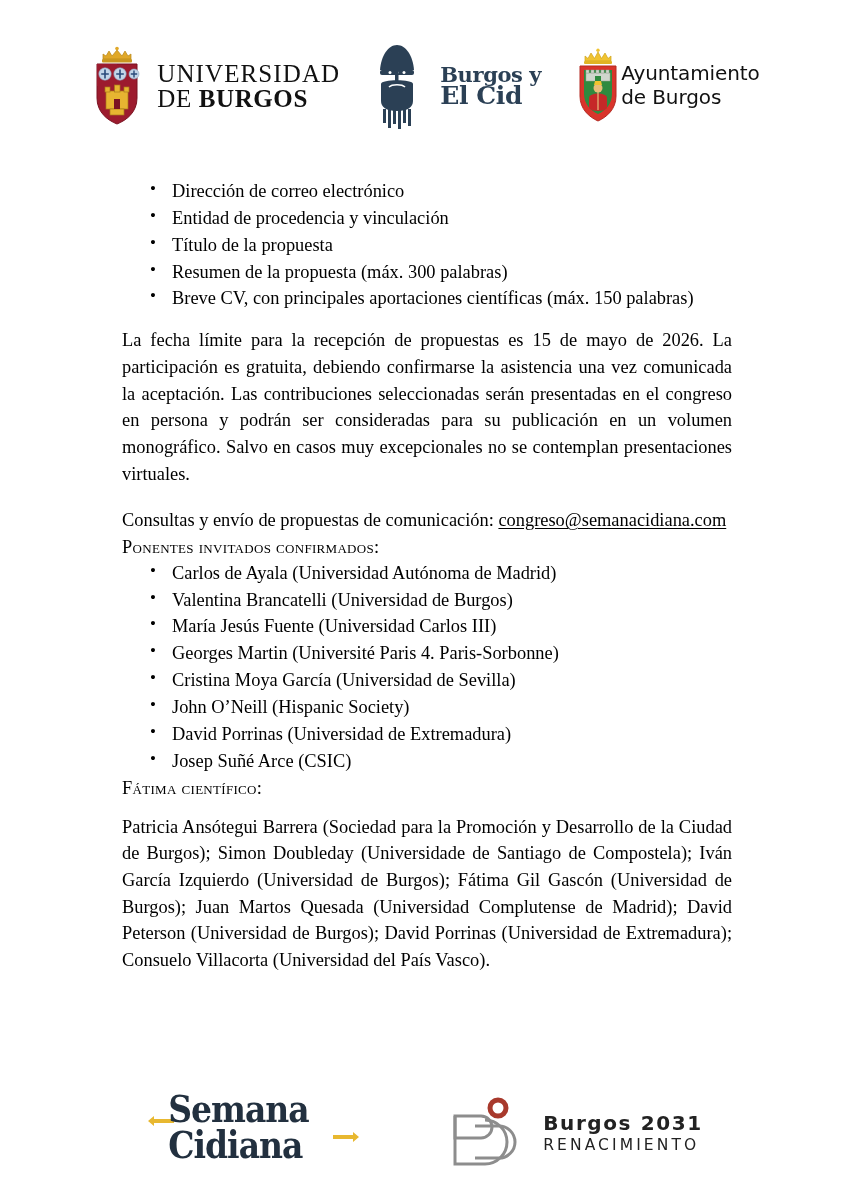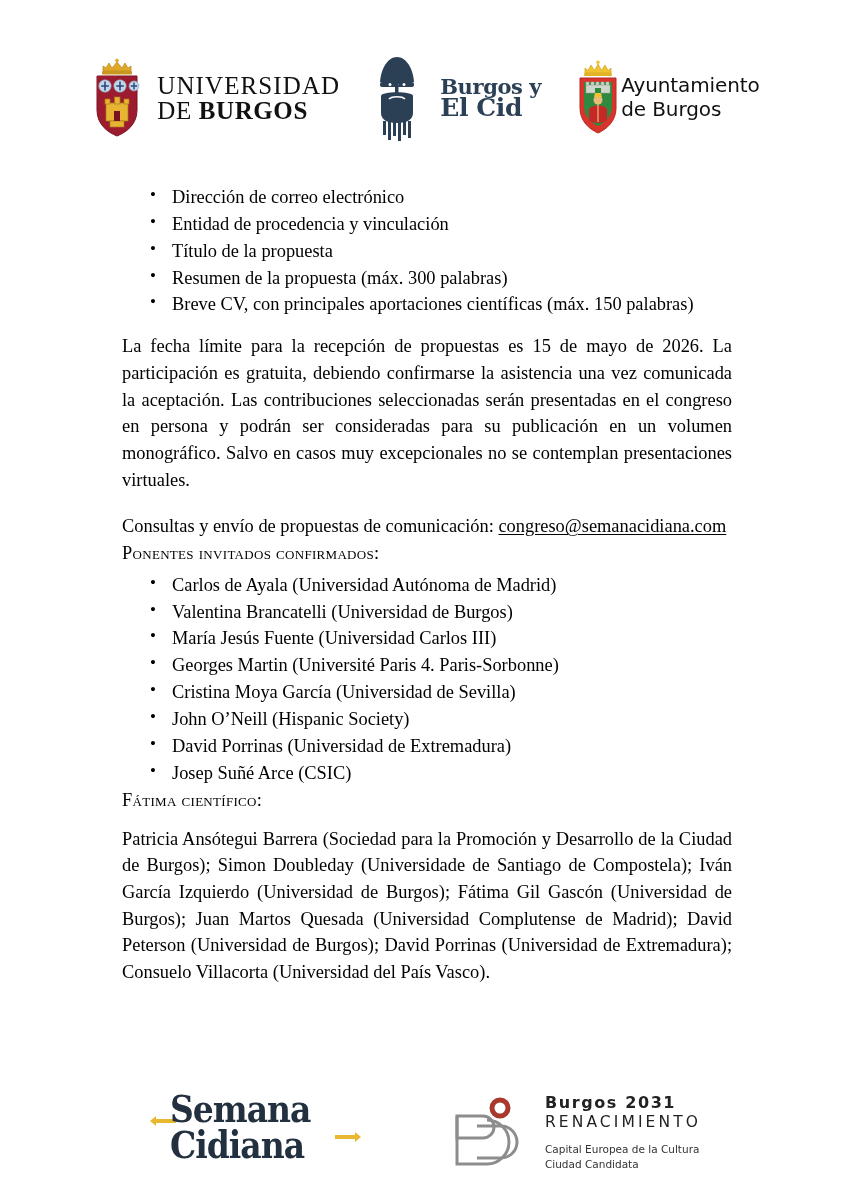--- a/index.html
+++ b/index.html
@@ -12,21 +12,21 @@
     height: 1200px;
     position: relative;
     font-family: "Liberation Serif", "DejaVu Serif", serif;
     color: #000000;
     overflow: hidden;
   }
 
   
   .header-band {
     position: absolute;
-    top: 44px;
+    top: 32px;
     left: 0;
     width: 849px;
     height: 108px;
     display: flex;
     align-items: center;
     justify-content: center;
     gap: 34px;
   }
 
   .logo-block { display: flex; align-items: center; }
@@ -73,21 +73,21 @@
     position: absolute;
     left: 122px;
     top: 178px;
     width: 610px;
     font-size: 18.4px;
     line-height: 1.42;
   }
 
   ul.doc-list {
     list-style: none;
-    margin: 6px 0 0 0;
+    margin: 0 0 0 0;
     padding: 0;
   }
   ul.doc-list li {
     position: relative;
     padding-left: 50px;
     margin: 0;
     line-height: 1.46;
     white-space: nowrap;
   }
   ul.doc-list li::before {
@@ -152,21 +152,21 @@
     line-height: 0.96;
     letter-spacing: -1px;
     transform: scaleY(1.12);
     transform-origin: left top;
   }
   .semana-sword { position: absolute; }
 
   .b31-logo { display: flex; align-items: center; gap: 14px; }
   .b31-mark { width: 78px; height: 72px; display:block; }
   .b31-text { font-family: "DejaVu Sans", sans-serif; color: #222222; }
-  .b31-l1 { font-size: 16px; font-weight: bold; letter-spacing: 1.6px; }
+  .b31-l1 { font-size: 20px; font-weight: bold; letter-spacing: 1.6px; }
   .b31-l2 { font-size: 15.5px; letter-spacing: 3.1px; margin-top: 1px; }
   .b31-l3 { font-size: 10.5px; margin-top: 11px; line-height: 1.35; color: #333; }
 </style>
 </head>
 <body>
 
 <div class="header-band">
 
   <div class="logo-block ubu-logo">
     <svg class="ubu-shield" viewBox="0 0 56 80">
@@ -305,18 +305,16 @@
   <div class="b31-logo">
     <svg class="b31-mark" viewBox="0 0 78 72">
       <path d="M4 20 L30 20 A11 11 0 0 1 30 42 L4 42 Z" fill="none" stroke="#8d8d8d" stroke-width="3"></path>
       <path d="M4 20 L4 68 L34 68 A22 22 0 0 0 34 24" fill="none" stroke="#8d8d8d" stroke-width="3"></path>
       <path d="M24 30 L48 30 A16 16 0 0 1 48 62 L24 62" fill="none" stroke="#8d8d8d" stroke-width="3"></path>
       <circle cx="47" cy="12" r="8" fill="none" stroke="#a8392c" stroke-width="5"></circle>
     </svg>
     <div class="b31-text">
       <div class="b31-l1">Burgos 2031</div>
       <div class="b31-l2">RENACIMIENTO</div>
-      <div class="b31-l3" style="white-space:pre-line;">Capital Europea de la Cultura
-Ciudad Candidata</div>
     </div>
   </div>
 
 </div>
 
 </body></html>

